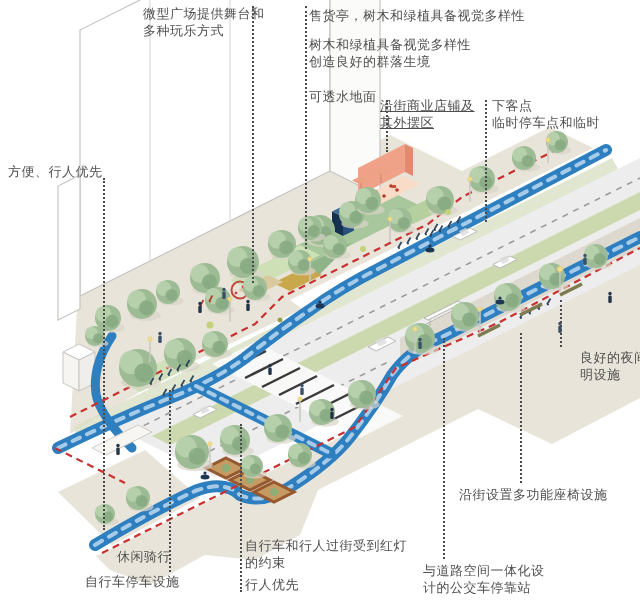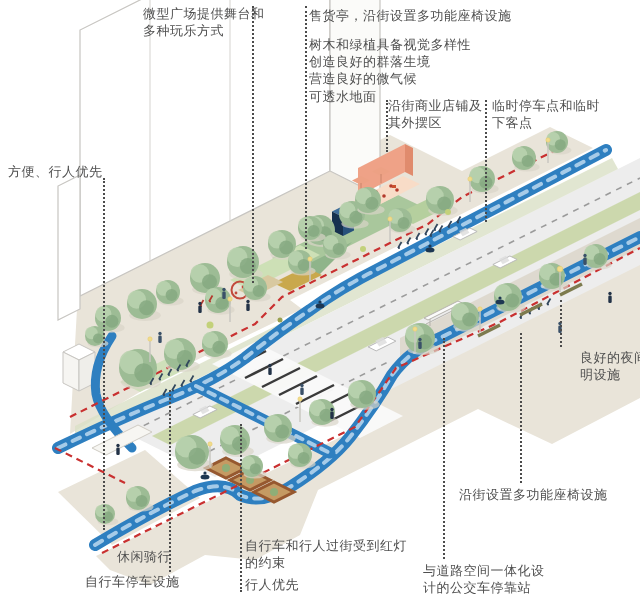--- a/index.html
+++ b/index.html
@@ -408,39 +408,38 @@
         <rect x="583.3" y="257.5" width="3.4" height="7.5" rx="1.3" fill="#3a5068"></rect>
       </g>
   </svg>
 <div class="leader" style="left: 252px; top: 6px; height: 277px;"></div>
     <div class="label" style="left: 143px; top: 6px;">
       <div>微型广场提供舞台和</div>
       <div>多种玩乐方式</div>
     </div>
     <div class="leader" style="left: 305px; top: 6px; height: 243px;"></div>
     <div class="label" style="left: 309px; top: 8px;">
-      <div>售货亭，沿街设置多功能座椅设施</div>
+      <div>售货亭，树木和绿植具备视觉多样性</div>
     </div>
     <div class="label" style="left: 309px; top: 37px;">
       <div>树木和绿植具备视觉多样性</div>
       <div>创造良好的群落生境</div>
-      <div>营造良好的微气候</div>
     </div>
     <div class="label" style="left: 309px; top: 89px;">
       <div>可透水地面</div>
     </div>
     <div class="leader" style="left: 386px; top: 100px; height: 52px;"></div>
-    <div class="label" style="left: 388px; top: 98px;">
+    <div class="label" style="left: 380px; top: 98px; text-decoration: underline;">
       <div>沿街商业店铺及</div>
       <div>其外摆区</div>
     </div>
     <div class="leader" style="left: 485px; top: 100px; height: 122px;"></div>
     <div class="label" style="left: 492px; top: 98px;">
+      <div>下客点</div>
       <div>临时停车点和临时</div>
-      <div>下客点</div>
     </div>
     <div class="leader" style="left: 103px; top: 178px; height: 352px;"></div>
     <div class="label" style="left: 8px; top: 164px;">
       <div>方便、行人优先</div>
     </div>
     <div class="leader" style="left: 560px; top: 300px; height: 47px;"></div>
     <div class="label" style="left: 564px; top: 350px; margin-left: 16px;">
       <div>良好的夜间照</div>
       <div>明设施</div>
     </div>

